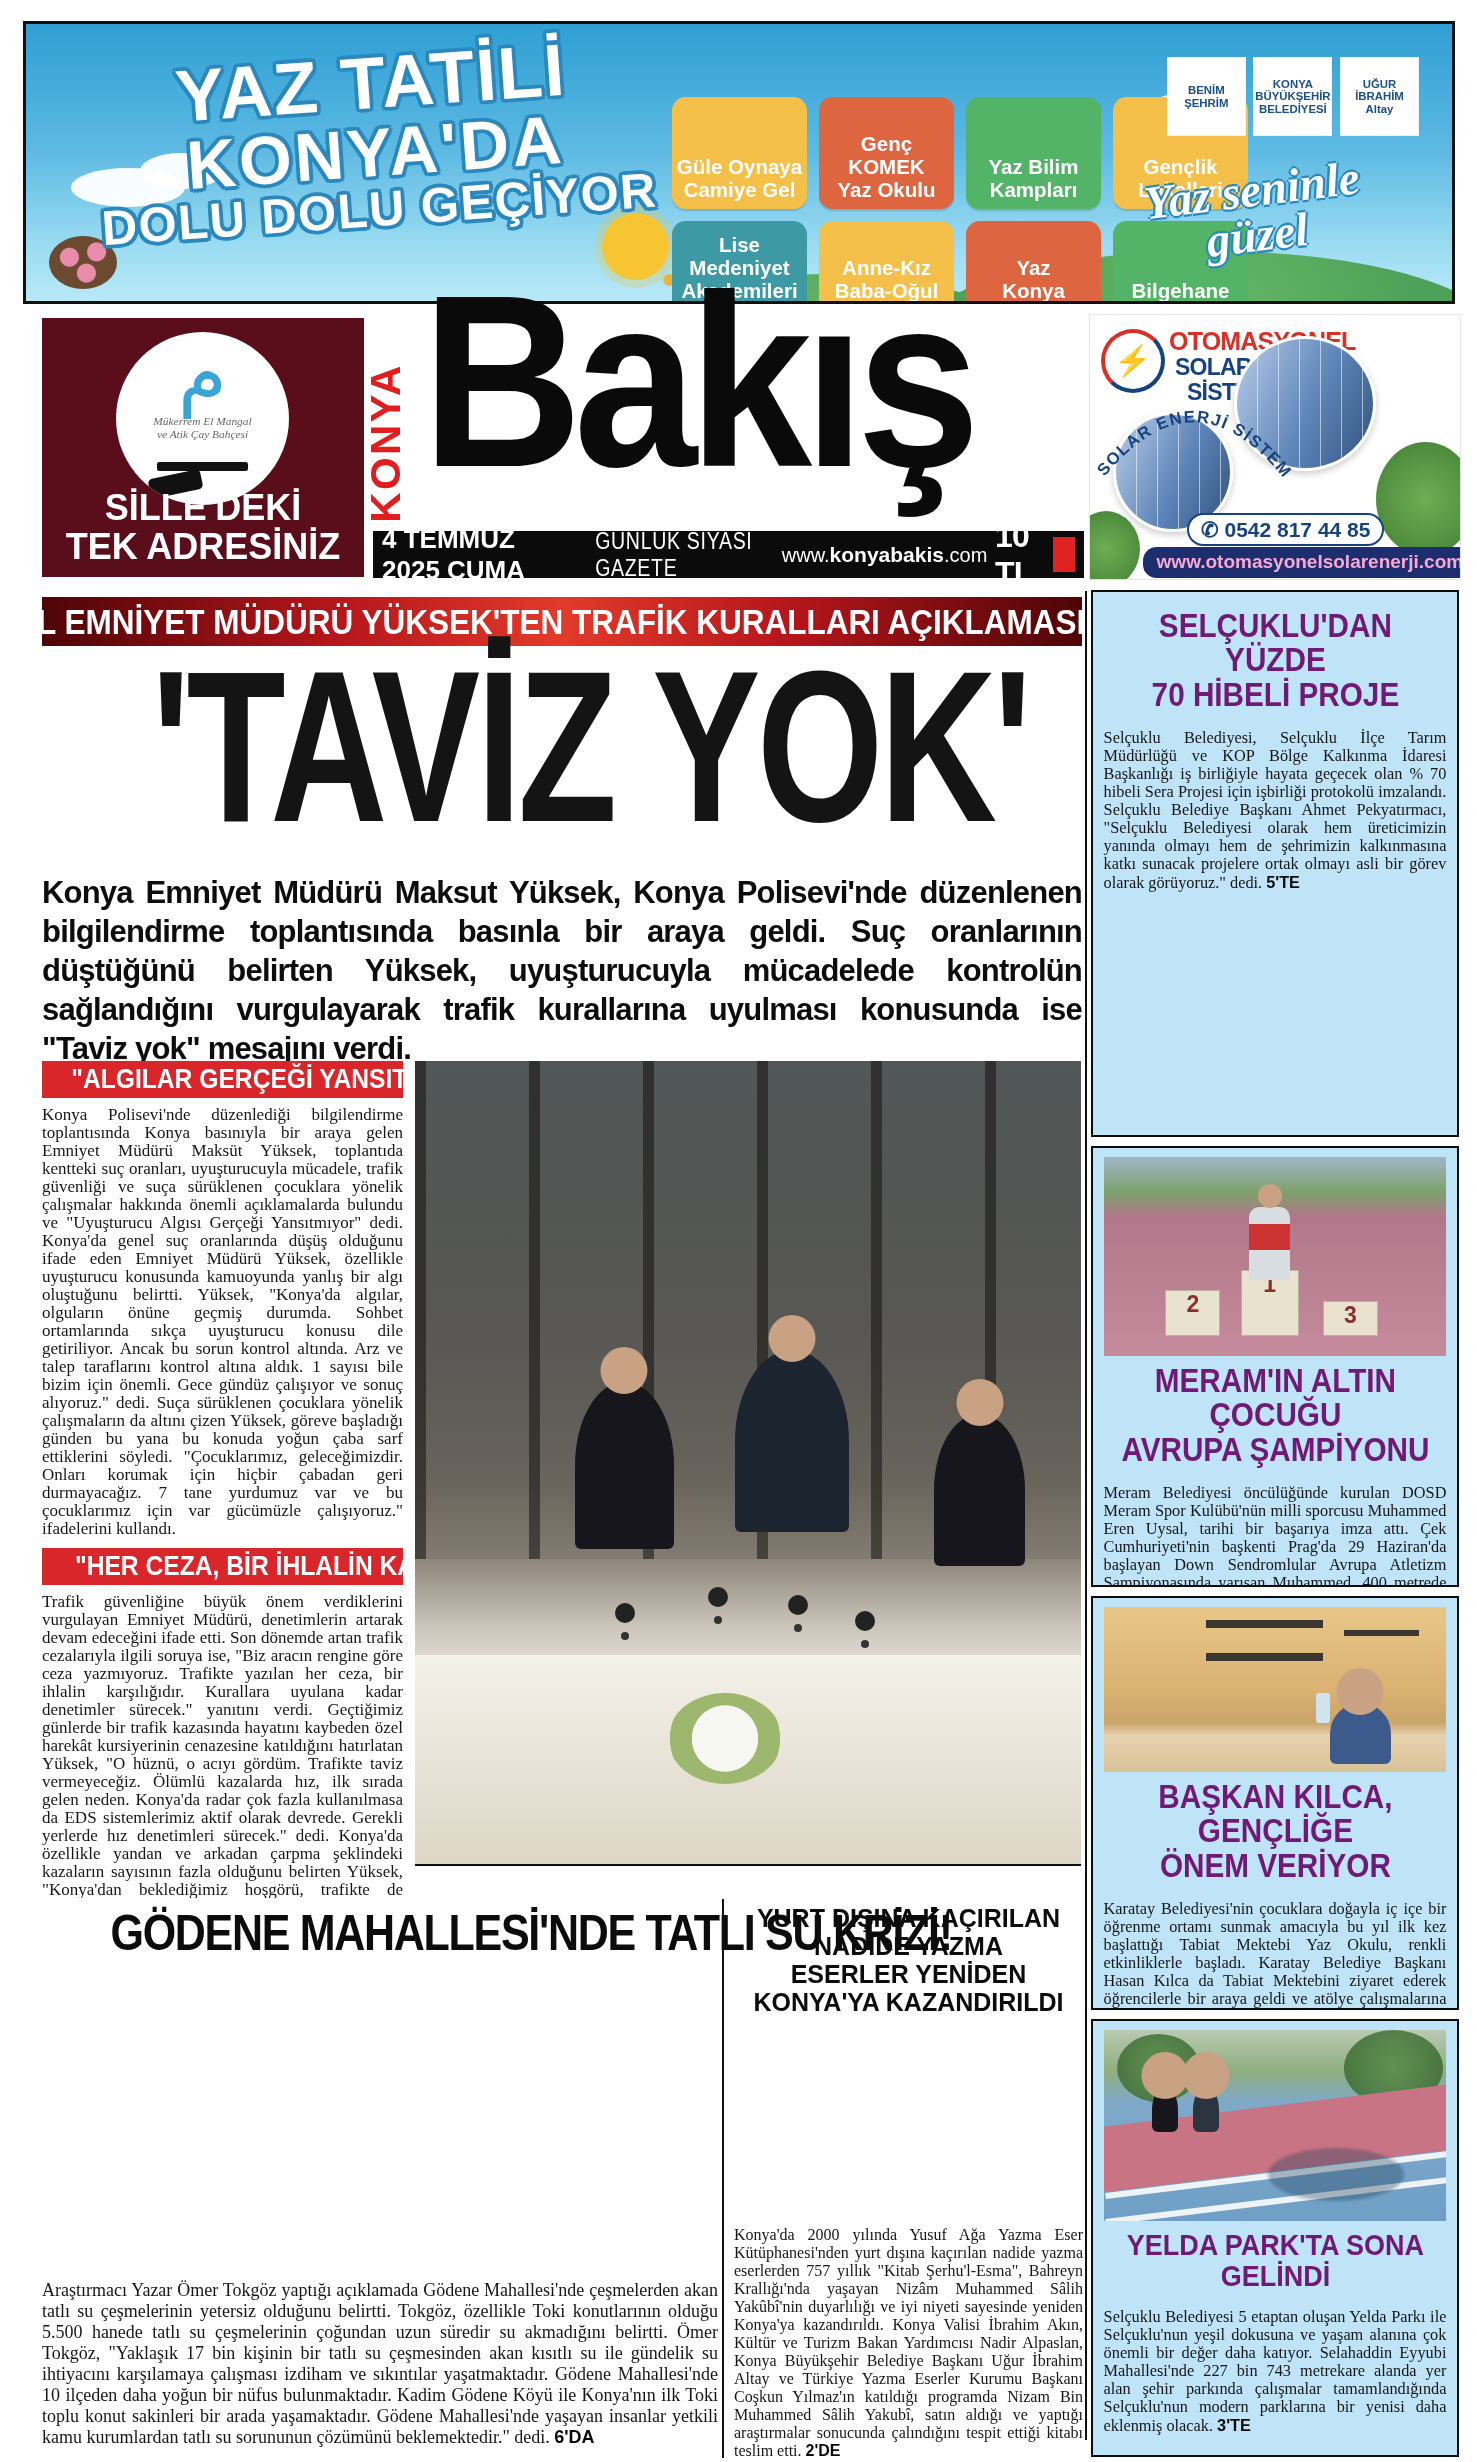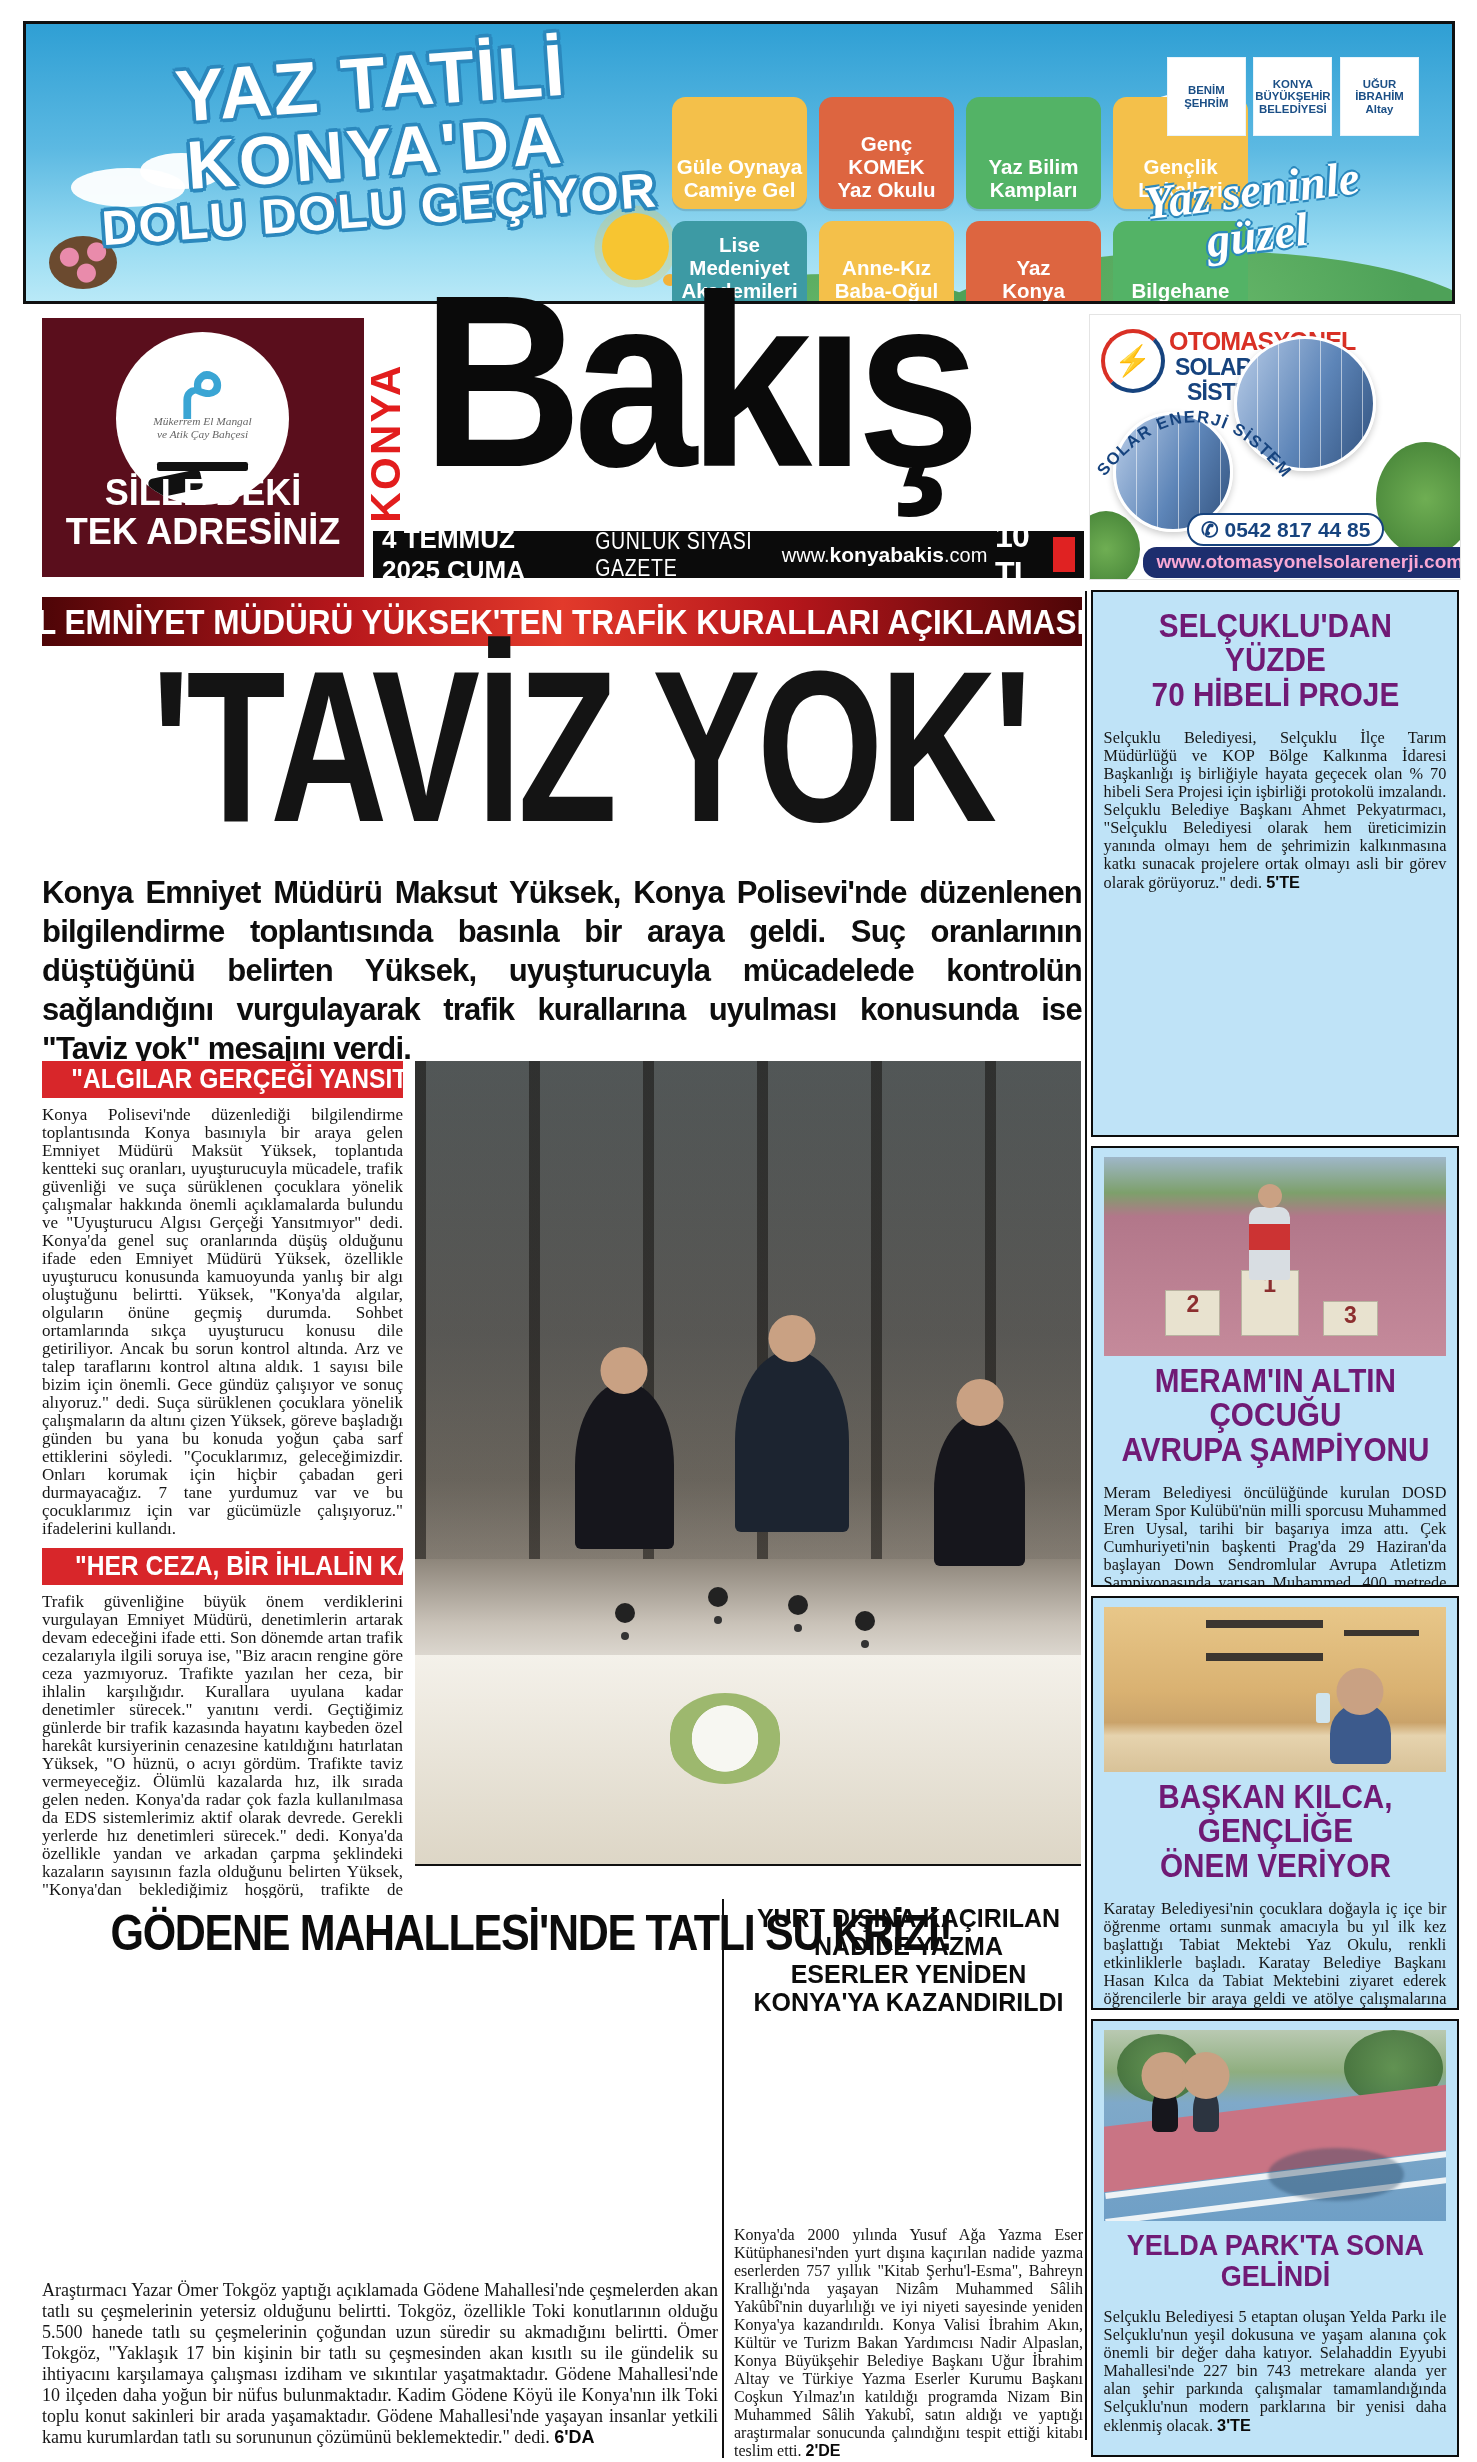--- a/index.html
+++ b/index.html
@@ -32,21 +32,21 @@
       font-family:"Liberation Serif",serif;font-style:italic;font-weight:bold;font-size:47px;line-height:.95;color:#fff;
       text-shadow:-2.3px 0 #2b88bd,2.3px 0 #2b88bd,0 -2.3px #2b88bd,0 2.3px #2b88bd;}
 
   
   .ad-left{left:42px;top:318px;width:322px;height:259px;background:#5a0e1c;overflow:hidden;}
   .adl-circle{position:absolute;left:74px;top:13.6px;width:173px;height:173px;border-radius:50%;background:#fff;text-align:center;overflow:hidden;}
   .adl-glyph{font-size:79px;line-height:1.05;color:#3aa5d4;font-family:"DejaVu Sans",sans-serif;}
   .adl-script{font-family:"Liberation Serif",serif;font-style:italic;font-size:11.4px;color:#666;line-height:1.15;}
   .adl-hand{position:absolute;left:41px;top:130px;width:91px;height:9px;background:#111;border-radius:2.3px;}
   .adl-hand2{position:absolute;left:33px;top:142px;width:53px;height:20px;background:#111;border-radius:4.5px;transform:rotate(-12deg);}
-  .adl-text{position:absolute;left:0;bottom:25px;width:100%;text-align:center;color:#fff;font-weight:bold;
+  .adl-text{position:absolute;left:0;bottom:10px;width:100%;text-align:center;color:#fff;font-weight:bold;
       font-size:36px;line-height:1.08;letter-spacing:0px;}
   .masthead{left:373px;top:314px;width:711px;height:264px;}
   .mh-region{position:absolute;left:-67px;top:105px;transform:rotate(-90deg);transform-origin:center;
       color:#e21d1d;font-weight:bold;font-size:42px;letter-spacing:2.3px;}
   .mh-title{position:absolute;left:49px;top:-56px;font-size:236px;font-weight:bold;letter-spacing:-9px;color:#0a0a0a;
       transform:scale(.94,1.04);transform-origin:left top;line-height:1;}
   .mh-bar{position:absolute;left:0;bottom:0;width:100%;height:47px;background:#0b0b0b;color:#fff;
       display:flex;align-items:center;justify-content:space-between;padding:0 9px;box-sizing:border-box;}
   .mh-date{font-weight:bold;font-size:26px;letter-spacing:0;}
   .mh-tag{font-size:23px;letter-spacing:0.8px;transform:scaleX(.85);}

